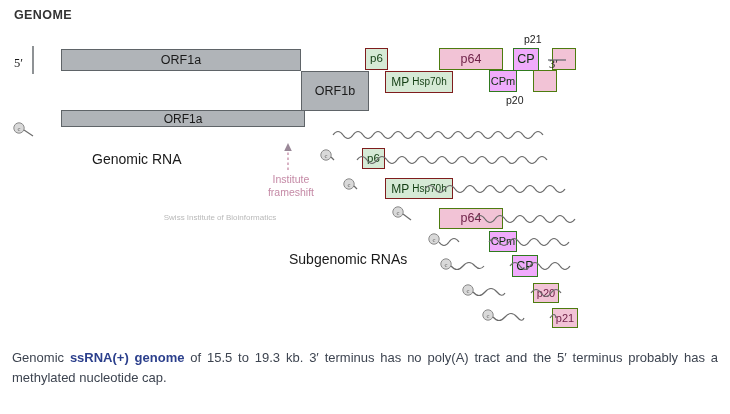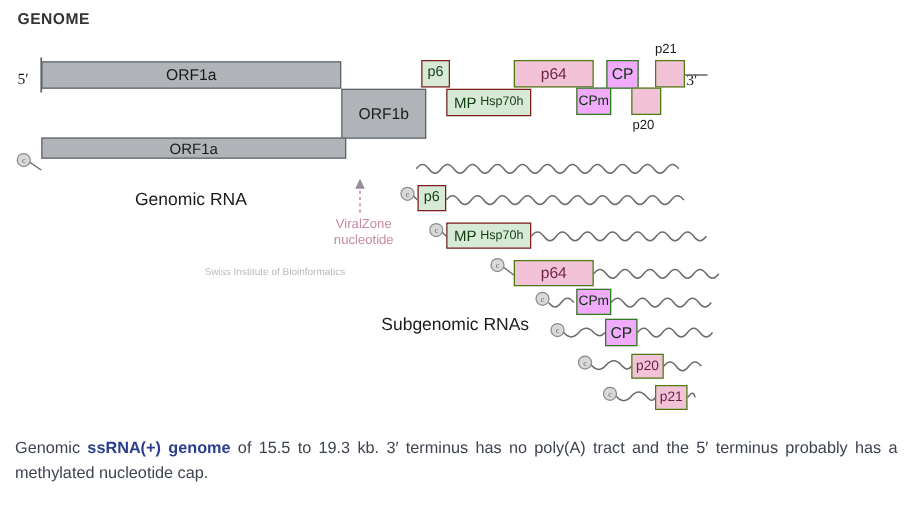--- a/index.html
+++ b/index.html
@@ -21,20 +21,21 @@
 
   .figure{ position:absolute; left:0; top:24px; width:730px; height:315px; }
 
   
   .orf{
     position:absolute;
     display:flex; align-items:center; justify-content:center;
     font-family:"Liberation Sans", sans-serif;
     line-height:1;
     white-space:nowrap;
+    margin-left:28px;
   }
   .orf .sub{ font-size:10px; margin-left:3px; }
 
   .grey{ background:#b0b4b8; border:1px solid #5f6468; color:#1a1a1a; }
   .palegreen{ background:#d6ead6; border:1px solid #7f1d1d; color:#123d12; }
   .brightgreen{ background:#f0abfc; border:1px solid #2f7a1f; color:#0d2f0d; }
   .pink{ background:#f2c3d6; border:1px solid #4d7c0f; color:#6d1f46; }
 
   
   .endlabel{
@@ -43,21 +44,21 @@
     font-size:12.5px; color:#1a1a1a;
   }
   .smalllabel{
     position:absolute;
     font-family:"Liberation Sans", sans-serif;
     font-size:10.5px; color:#1a1a1a;
   }
   .biglabel{
     position:absolute;
     font-family:"Liberation Sans", sans-serif;
-    font-size:14px; color:#1a1a1a;margin-left:16px;
+    font-size:14px; color:#1a1a1a;
   }
   .frameshift{
     position:absolute;
     font-family:"Liberation Sans", sans-serif;
     font-size:10.5px; color:#c58aa6; text-align:center; line-height:1.25;
   }
   .copyright{
     position:absolute;
     font-family:"Liberation Sans", sans-serif;
     font-size:8px; color:#b9b9b9; text-align:center; line-height:1.45;
@@ -120,22 +121,22 @@
 
   <div class="endlabel" style="left:549px; top:33px;">3′</div>
 
   <div class="orf grey" style="left:33px; top:86px; width:244px; height:17px; font-size:12px;">
     <span>ORF1a</span>
   </div>
 
   <div class="biglabel" style="left:92px; top:127px;">Genomic RNA</div>
 
   <div class="frameshift" style="left:236px; top:149px; width:110px;">
-    <div>ViralZone</div>
-    <div>nucleotide</div>
+    <div>Institute</div>
+    <div>frameshift</div>
   </div>
 
   <div class="copyright" style="left:120px; top:188px; width:200px;">
     <div>Swiss Institute of Bioinformatics</div>
   </div>
 
   <div class="biglabel" style="left:289px; top:227px;">Subgenomic RNAs</div>
 
   <div class="orf palegreen" style="left:334px; top:124px; width:23px; height:21px; font-size:11.5px;">
     <span>p6</span>

